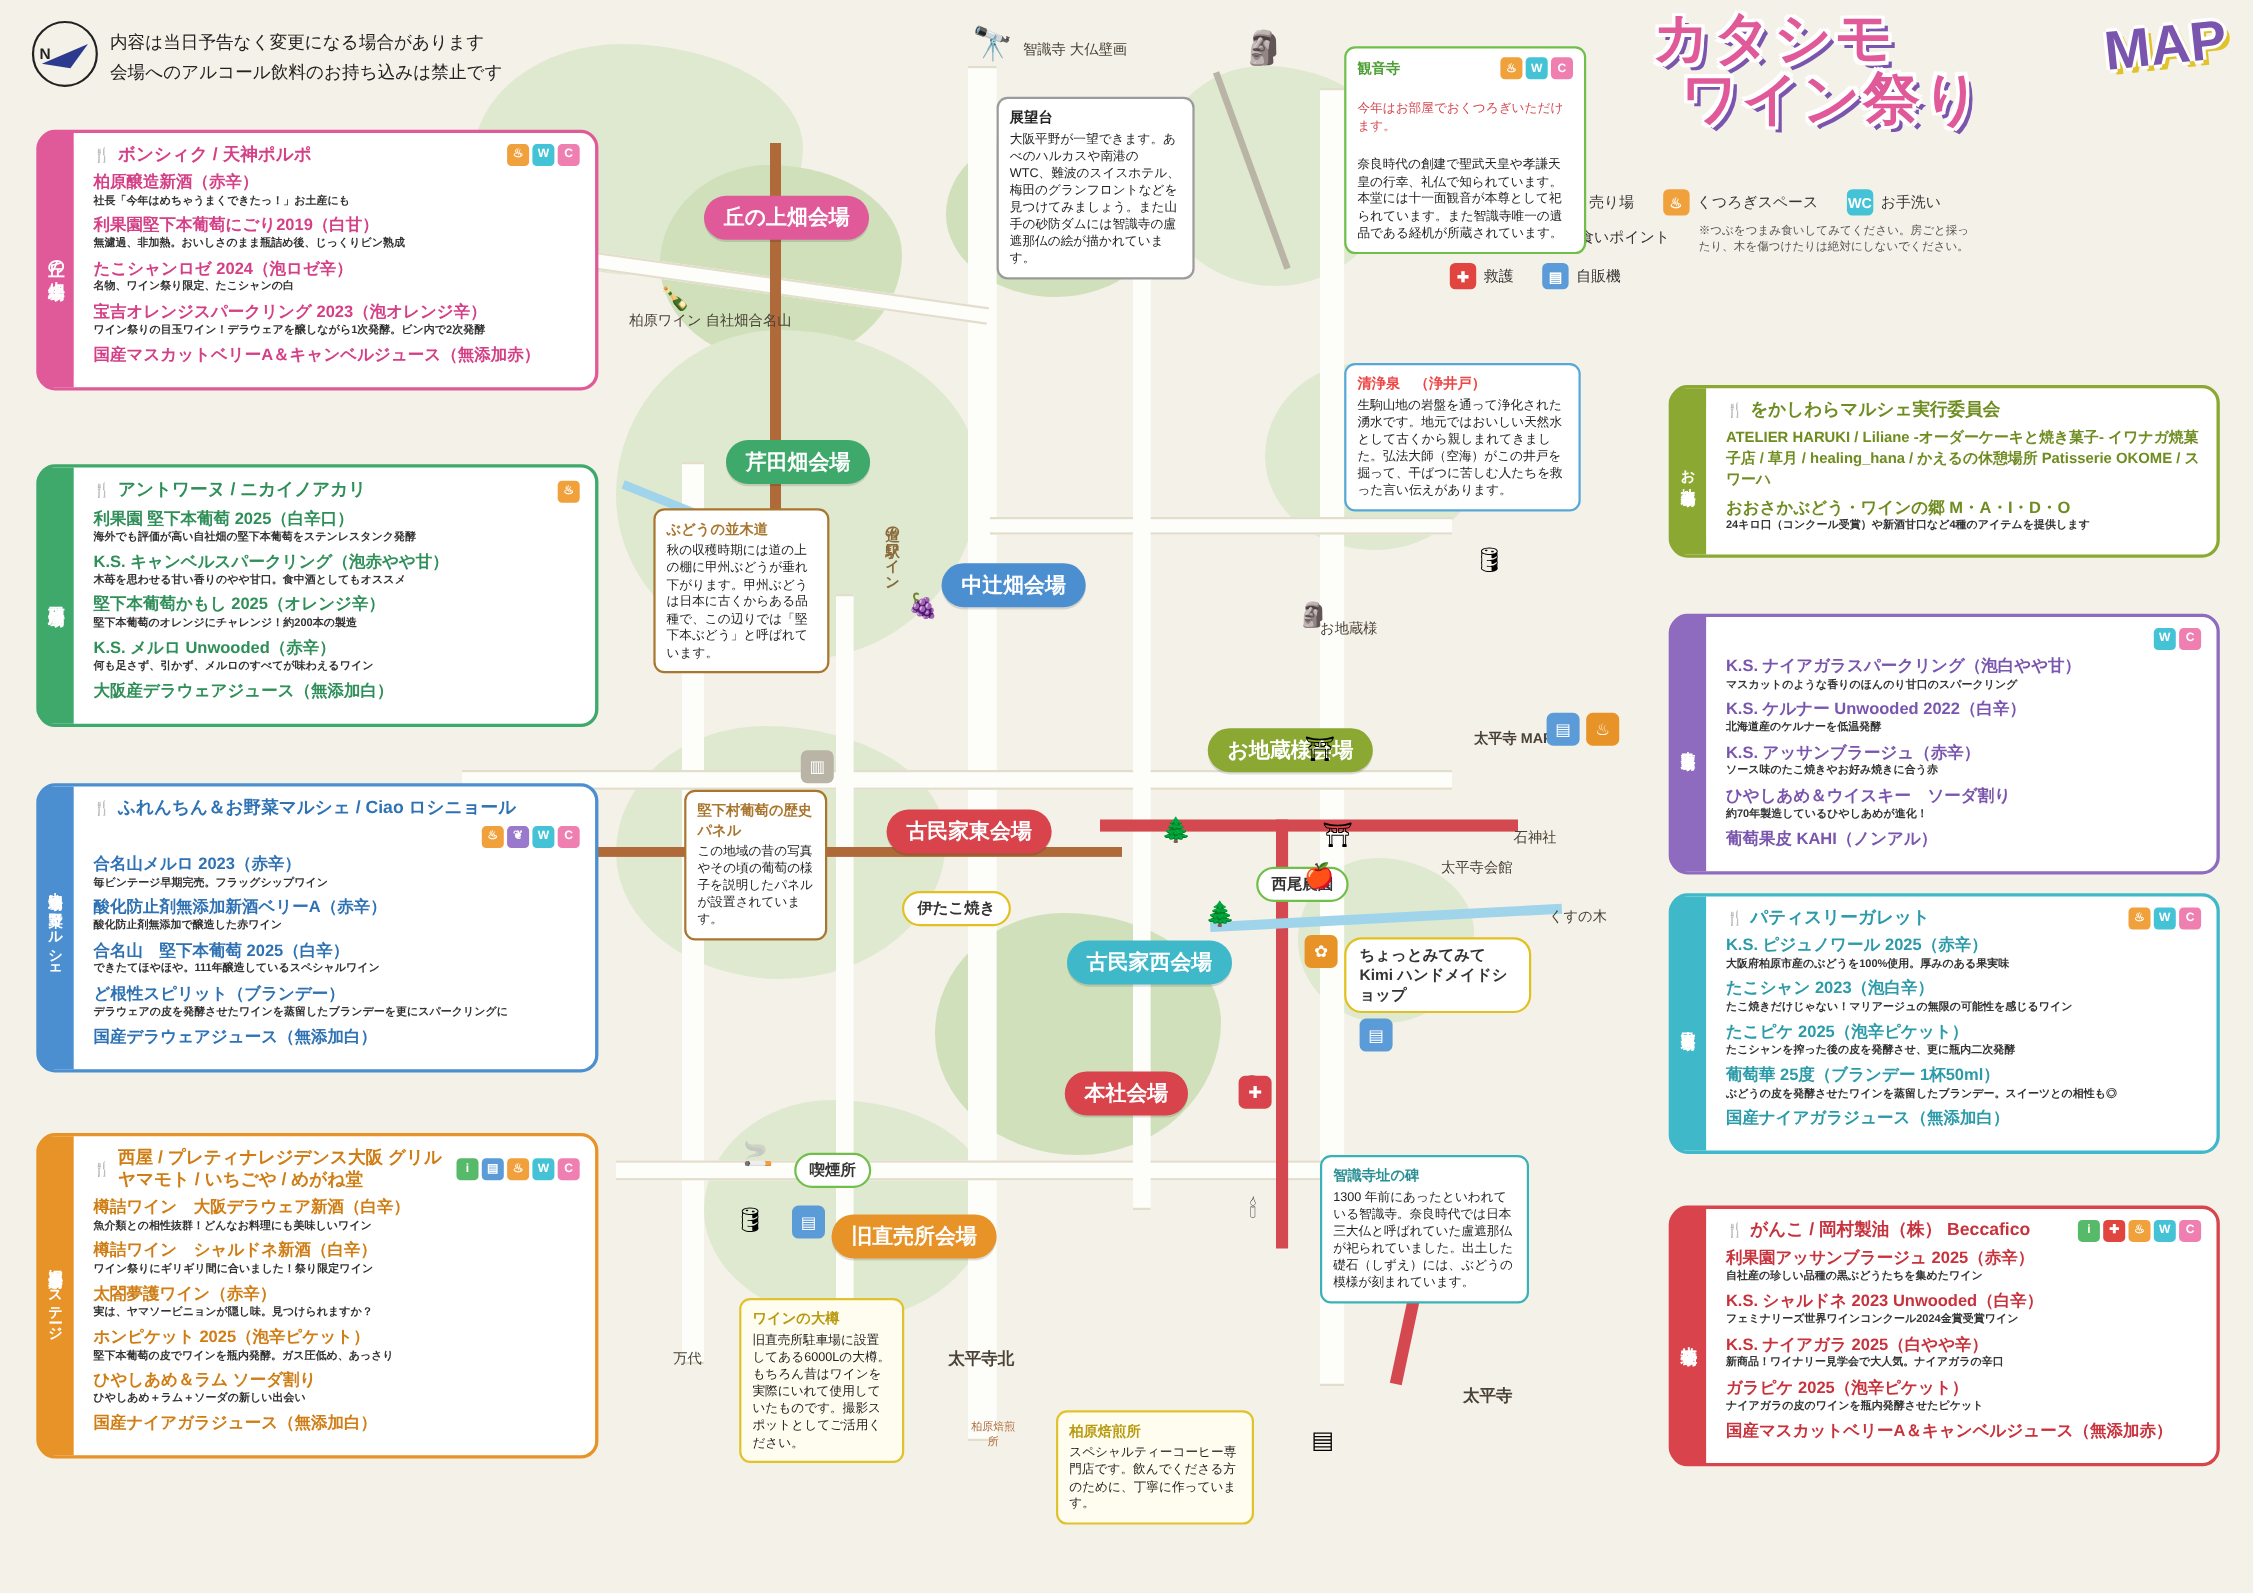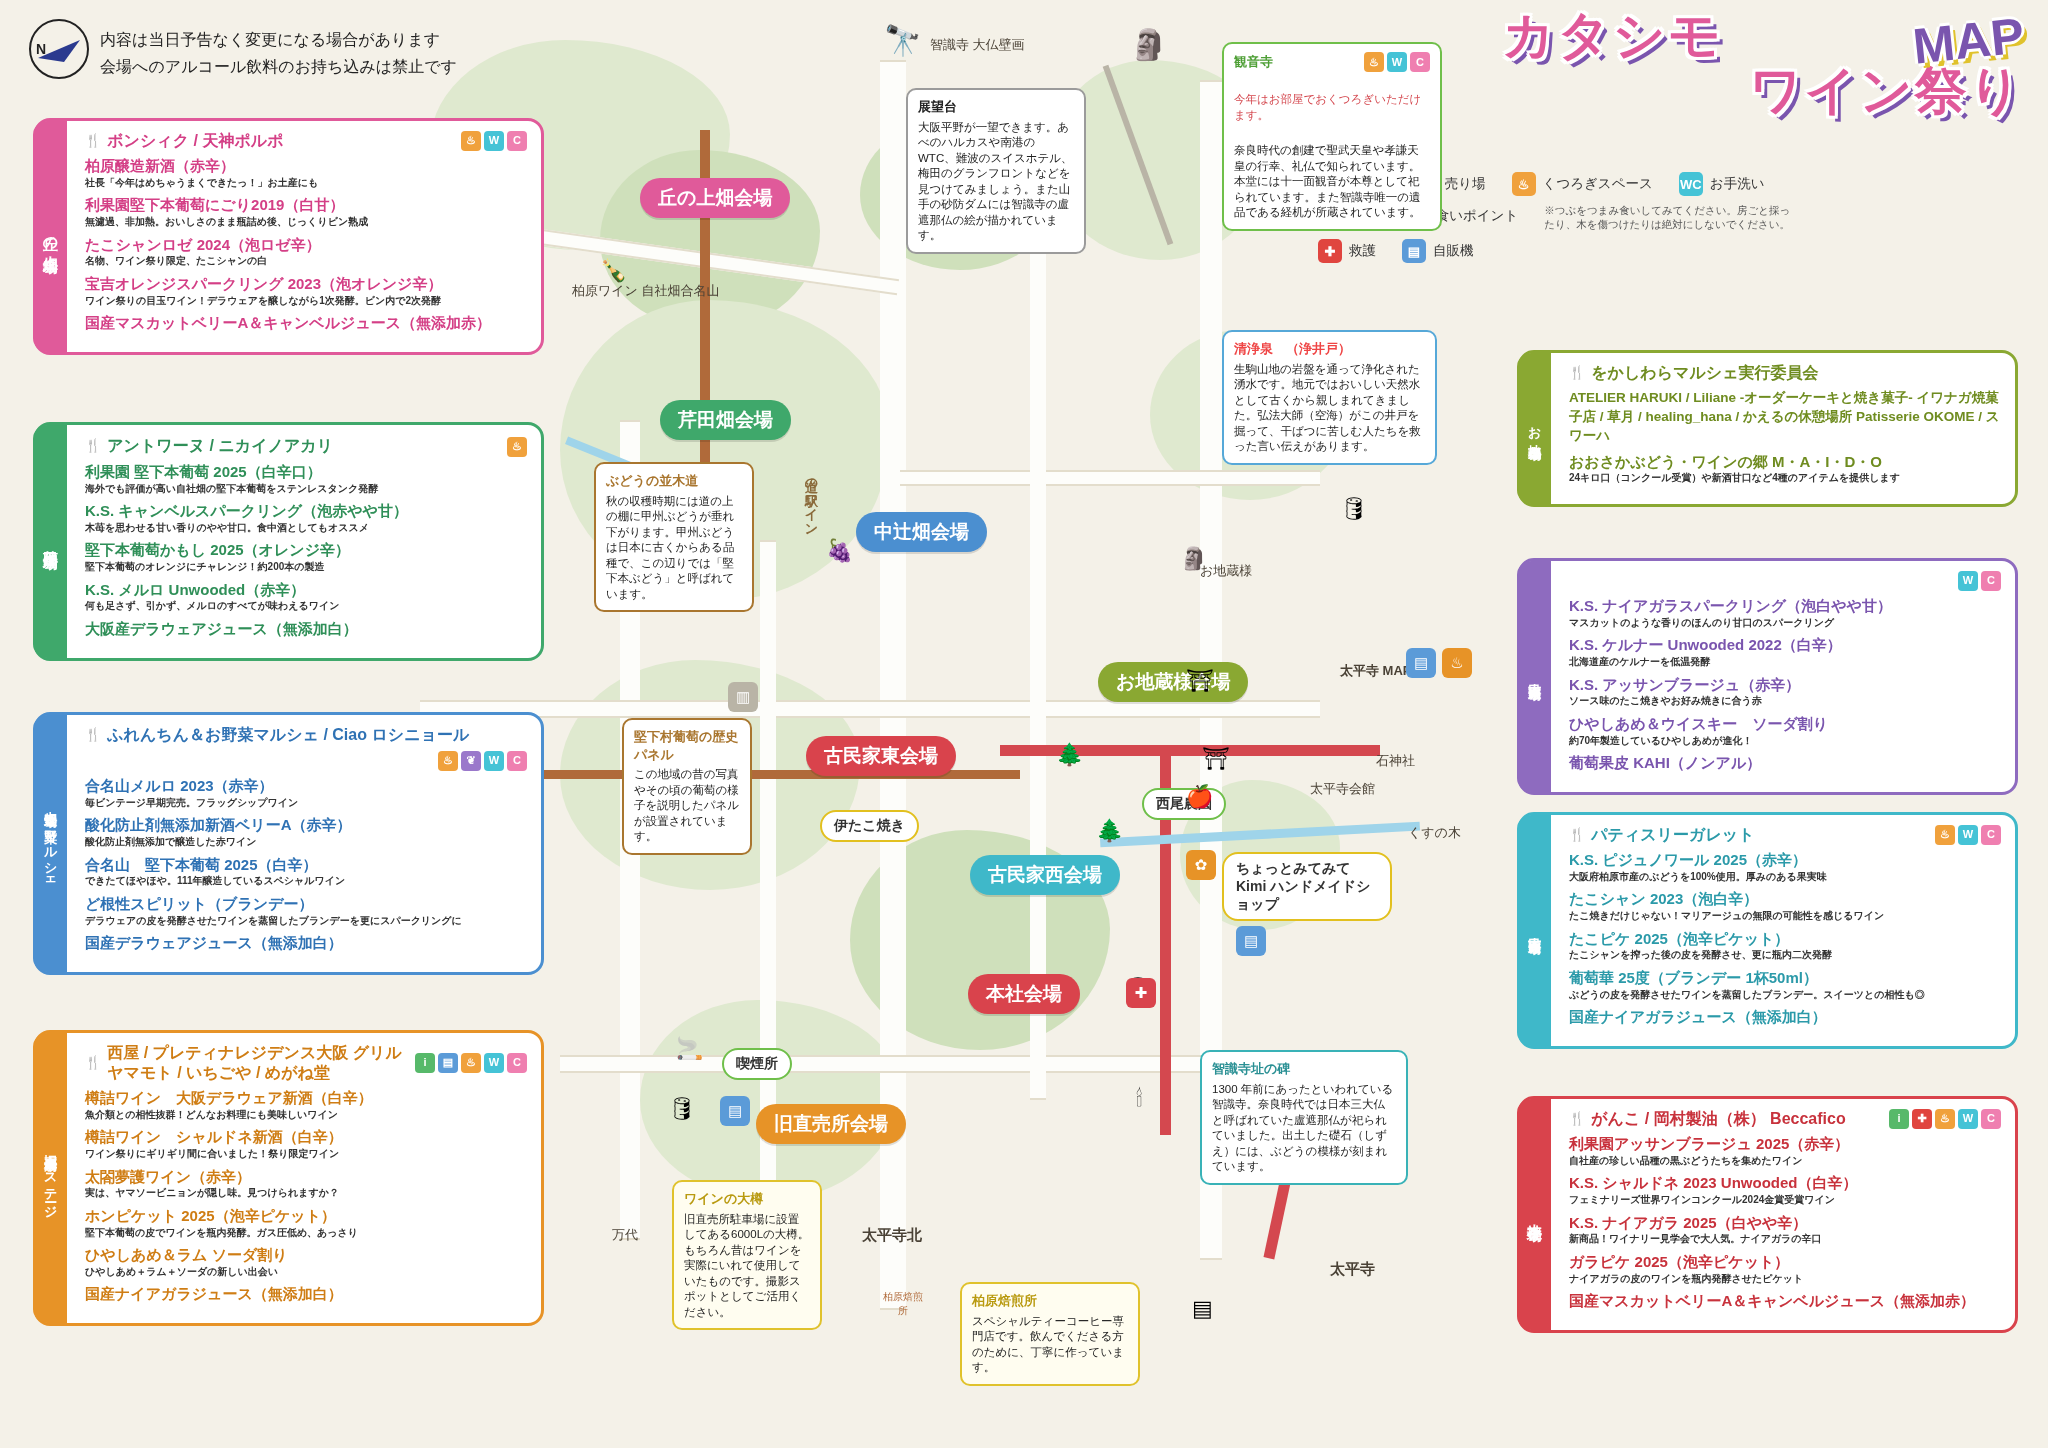--- a/index.html
+++ b/index.html
@@ -223,21 +223,21 @@
     <path d="M10 40 L52 22 L36 44 Z" fill="#2b3a8f"></path>
     <text x="8" y="36" font-size="14" font-family="Liberation Sans" font-weight="bold" fill="#222">N</text>
   </svg>
   <div id="notice">
     <div>内容は当日予告なく変更になる場合があります</div>
     <div>会場へのアルコール飲料のお持ち込みは禁止です</div>
   </div>
 
   <div id="title-block">
     <div class="title-main" style="padding-left:8px;">カタシモ</div>
-    <div class="title-main" style="padding-left:34px;text-align:right;">ワイン祭り</div>
+    <div class="title-main" style="padding-left:34px;">ワイン祭り</div>
     <div class="title-map">MAP</div>
   </div>
 
   <div id="legend">
     <div class="lg-row">
       <div class="lg-item">
         <span class="lg-ico" style="background:#57b96a;">i</span>
         <span>受付・チケット売り場</span>
       </div>
       <div class="lg-item">
@@ -539,21 +539,21 @@
   <div class="note brown" style="left:594px;top:462px;width:160px;">
     <div class="n-title">ぶどうの並木道</div>
     <div>秋の収穫時期には道の上の棚に甲州ぶどうが垂れ下がります。甲州ぶどうは日本に古くからある品種で、この辺りでは「堅下本ぶどう」と呼ばれています。</div>
   </div>
 
   <div class="note brown" style="left:622px;top:718px;width:130px;">
     <div class="n-title">堅下村葡萄の歴史パネル</div>
     <div>この地域の昔の写真やその頃の葡萄の様子を説明したパネルが設置されています。</div>
   </div>
 
-  <div class="note teal" style="left:1200px;top:1050px;width:208px;">
+  <div class="note teal" style="left:1200px;top:1050px;width:190px;">
     <div class="n-title">智識寺址の碑</div>
     <div>1300 年前にあったといわれている智識寺。奈良時代では日本三大仏と呼ばれていた盧遮那仏が祀られていました。出土した礎石（しずえ）には、ぶどうの模様が刻まれています。</div>
   </div>
 
   <div class="note yellow" style="left:672px;top:1180px;width:150px;">
     <div class="n-title">ワインの大樽</div>
     <div>旧直売所駐車場に設置してある6000Lの大樽。もちろん昔はワインを実際にいれて使用していたものです。撮影スポットとしてご活用ください。</div>
   </div>
 
   <div class="note yellow" style="left:960px;top:1282px;width:180px;">

